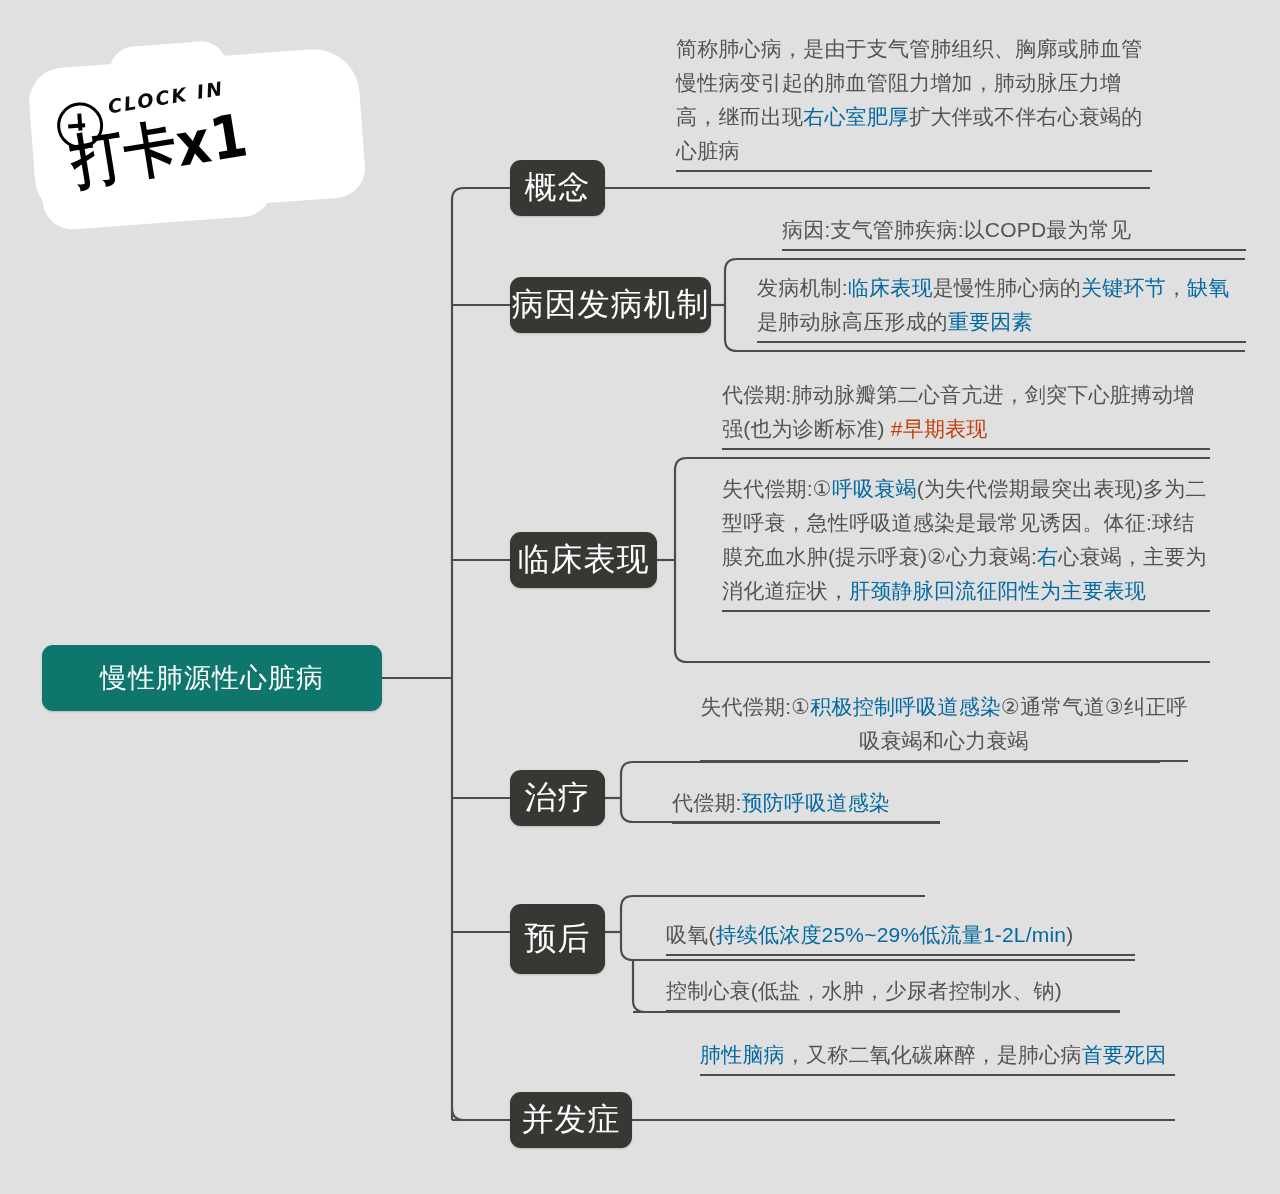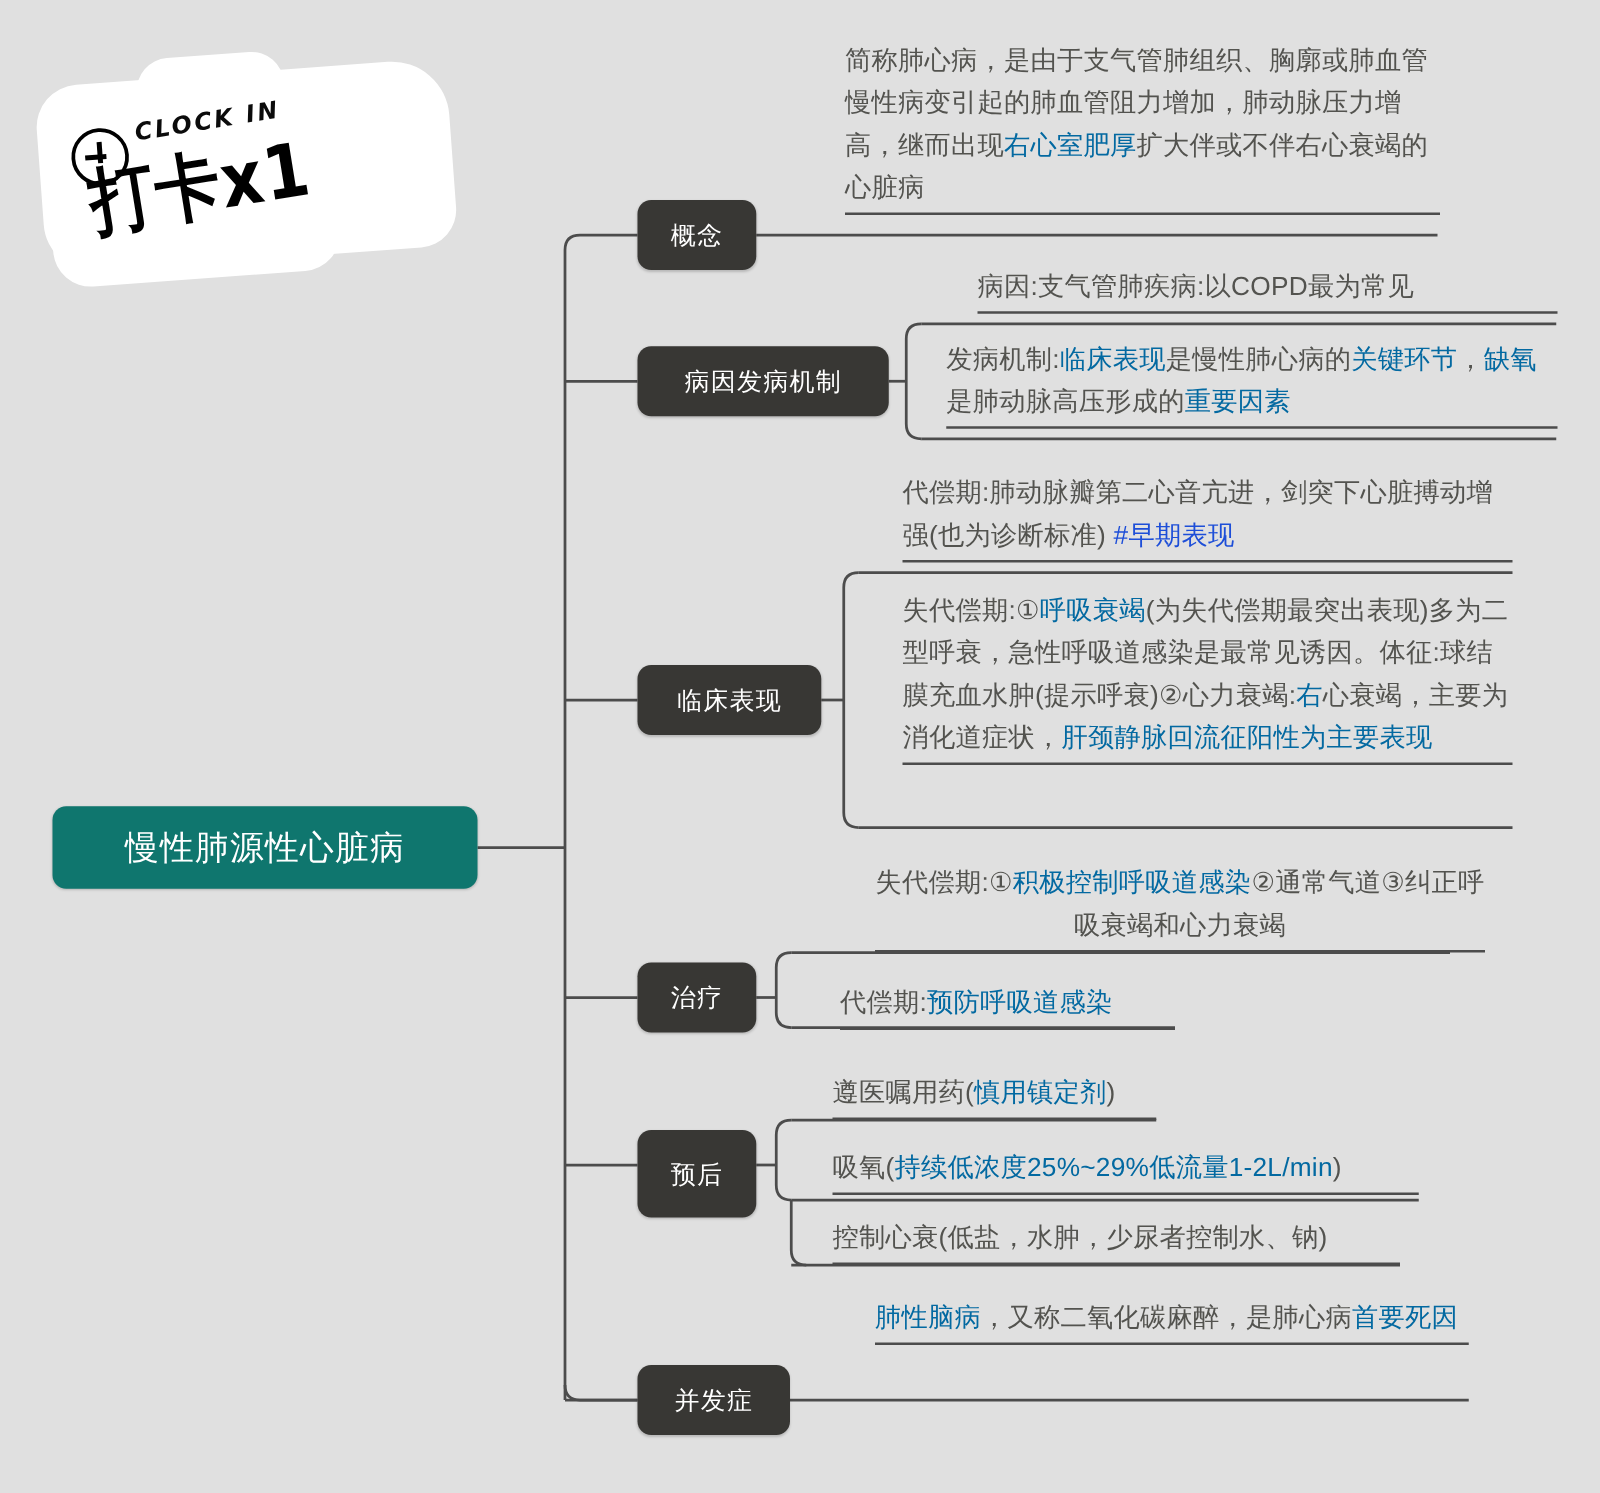--- a/index.html
+++ b/index.html
@@ -27,39 +27,39 @@
   .root{
     background:#0f766e;
     border-radius:11px;
     font-size:27px;
     letter-spacing:1px;
     box-shadow:0 1px 2px rgba(0,0,0,.18);
   }
   .branch{
     background:#383734;
     border-radius:11px;
-    font-size:20px;
+    font-size:32px;
     letter-spacing:1px;
     box-shadow:0 1px 2px rgba(0,0,0,.18);
   }
 
   
   .leaf{
     position:absolute;
     box-sizing:border-box;
     color:#53534f;
     font-size:21px;
     line-height:34px;
     border-bottom:2.2px solid #4c4c4c;
     padding-bottom:2px;
     letter-spacing:.2px;
   }
   .leaf .hl{color:#0369a1;}
   .leaf .u{text-underline-offset:4px;text-decoration-thickness:1.5px;}
-  .leaf .tag{color:#1d4ed8;}
+  .leaf .tag{color:#c2410c;}
 
   
   #sticker{
     position:absolute;
     left:32px;top:58px;
     width:330px;height:150px;
     transform:rotate(-4.2deg);
   }
   #sticker .paper{
     position:absolute;inset:0;
@@ -181,21 +181,20 @@
   <div class="leaf" style="left:757px;top:271px;width:489px;"><span>发病机制:</span><span class="hl">临床表现</span><span>是慢性肺心病的</span><span class="hl">关键环节</span><span>，</span><span class="hl">缺氧</span><span>是肺动脉高压形成的</span><span class="hl">重要因素</span></div>
 
   <div class="leaf" style="left:722px;top:378px;width:488px;"><span>代偿期:</span><span class="u">肺动脉瓣第二心音亢进，剑突下心脏搏动增强(也为诊断标准)</span><span class="tag"> #早期表现</span></div>
 
   <div class="leaf" style="left:722px;top:472px;width:488px;"><span>失代偿期:①</span><span class="hl">呼吸衰竭</span><span>(为失代偿期最突出表现)多为二型呼衰，急性呼吸道感染是最常见诱因。体征:球结膜充血水肿(提示呼衰)②心力衰竭:</span><span class="hl">右</span><span>心衰竭，主要为消化道症状，</span><span class="hl">肝颈静脉回流征阳性为主要表现</span></div>
 
   <div class="leaf" style="left:700px;top:690px;width:488px;text-align:center;"><span>失代偿期:①</span><span class="hl">积极控制呼吸道感染</span><span>②通常气道③纠正呼吸衰竭和心力衰竭</span></div>
 
   <div class="leaf" style="left:672px;top:786px;width:268px;"><span>代偿期:</span><span class="hl">预防呼吸道感染</span></div>
 
-  <div class="leaf" style="left:666px;top:858px;width:259px;"><span>遵医嘱用药(</span><span class="hl">慎用镇定剂</span><span>)</span></div>
 
   <div class="leaf" style="left:666px;top:918px;width:469px;"><span>吸氧(</span><span class="hl">持续低浓度25%~29%低流量1-2L/min</span><span>)</span></div>
 
   <div class="leaf" style="left:666px;top:974px;width:454px;"><span>控制心衰(低盐，水肿，少尿者控制水、钠)</span></div>
 
   <div class="leaf" style="left:700px;top:1038px;width:475px;"><span class="hl">肺性脑病</span><span>，又称二氧化碳麻醉，是肺心病</span><span class="hl">首要死因</span></div>
 
 </div>
 
 </body></html>

